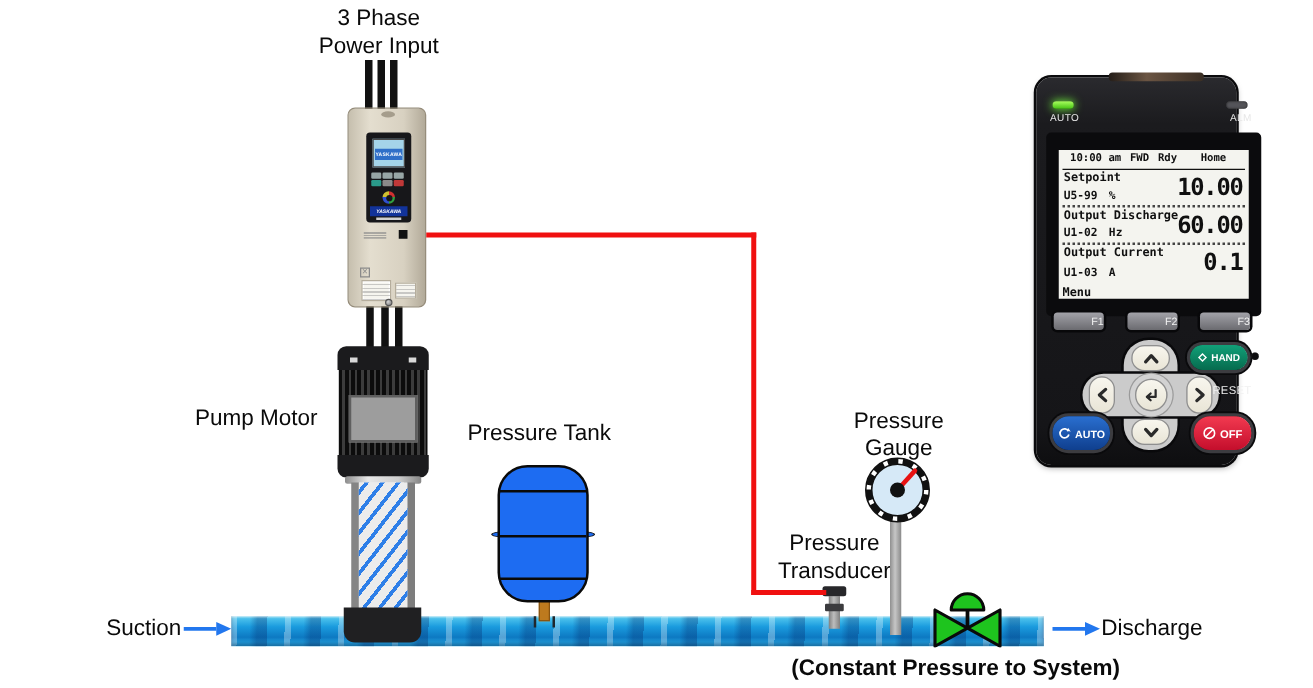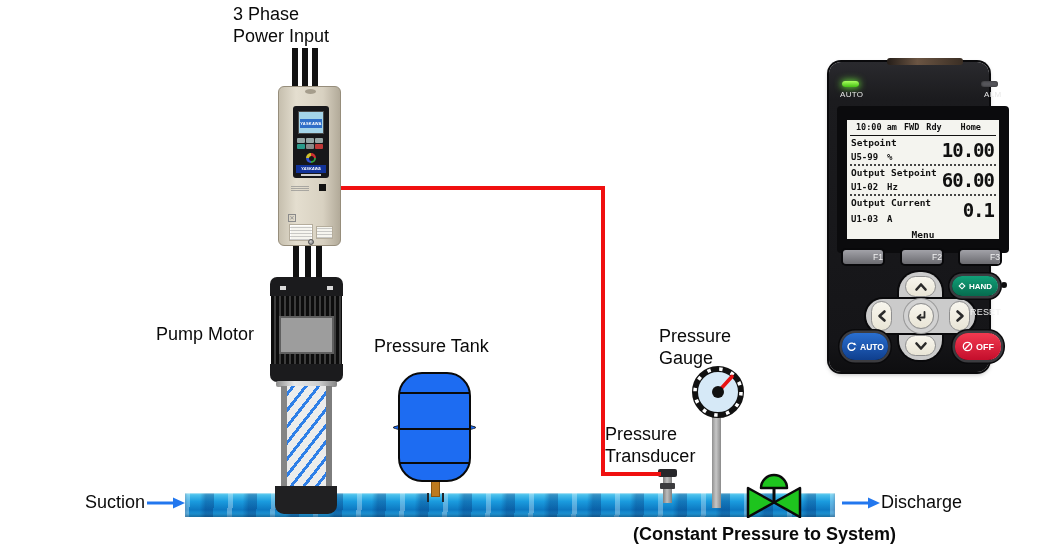--- a/index.html
+++ b/index.html
@@ -3,21 +3,21 @@
 <meta charset="utf-8">
 <style>
   * { margin:0; padding:0; box-sizing:border-box; }
   html,body { background:#ffffff; }
   #canvas {
     position:relative; width:1050px; height:550px; overflow:hidden;
     font-family:"Liberation Sans", sans-serif; color:#0a0a0a; background:#ffffff;
   }
   .abs { position:absolute; }
   .lbl { position:absolute; font-size:18px; line-height:1.22; color:#0a0a0a; white-space:nowrap; }
-  .ctr { }
+  .ctr { text-align:center; }
 
   
   .cable { position:absolute; width:6px; background:#111; }
 
   
   #vfd { left:278px; top:86px; width:63px; height:160px;
     background:linear-gradient(90deg,#c6bfae,#e4decf 28%,#d8d1c1 72%,#b2aa99);
     border:1px solid #968d7b; border-radius:6px; z-index:3; }
   #vfd .notch { position:absolute; left:26px; top:2px; width:11px; height:5px; border-radius:50%; background:#a59d8c; }
   #vfd .panel { position:absolute; left:14px; top:19px; width:36px; height:72px; background:#17171a; border-radius:3px; }
@@ -106,21 +106,21 @@
   #screen { position:absolute; left:18px; top:58px; width:152px; height:119px; background:#f4f4ef; color:#101010;
     font-family:"DejaVu Sans Mono", monospace; font-weight:bold; padding:2px 3px 12px 3px; }
   #scr-head { display:flex; align-items:baseline; gap:7px; font-size:8.5px; height:14px; border-bottom:1.5px solid #111; padding-left:6px; }
   #scr-head .home { margin-left:auto; margin-right:15px; }
   .scr-row { position:relative; height:30px; border-bottom:2px dotted #444; }
   .scr-row.last { border-bottom:none; }
   .scr-name { position:absolute; left:1px; top:1px; font-size:9.5px; }
   .scr-param { position:absolute; left:1px; bottom:2px; font-size:9px; }
   .scr-param .unit { margin-left:9px; }
   .scr-val { position:absolute; right:2px; top:3px; font-size:19px; letter-spacing:-1px; }
-  #scr-menu { text-align:center; font-size:9.5px; margin-top:3px; }
+  #scr-menu { font-size:9.5px; margin-top:3px; }
   .fkey { position:absolute; top:188px; width:40px; height:14px; border-radius:3px; color:#f2f2f2; font-size:8.5px;
     text-align:right; line-height:14px; background:linear-gradient(180deg,#a2a2a8,#6b6b70); box-shadow:0 0 0 2px #08080a; }
   .pad-bg { position:absolute; background:#cbcbcb; border-radius:20px; box-shadow:0 0 0 2px #09090b; }
   .pad-btn { position:absolute; background:linear-gradient(180deg,#f8f6ee,#e9e5d6); border:1px solid #8f8f8f; border-radius:11px;
     display:flex; align-items:center; justify-content:center; }
   #enter-btn { border-radius:50%; box-shadow:0 0 0 4px #d2d2d2, 0 0 0 5px #9a9a9a; }
   .pill { position:absolute; border-radius:13px; display:flex; align-items:center; justify-content:center; gap:3px;
     color:#fff; font-weight:bold; box-shadow:0 0 0 2.5px #3c3c40, 0 0 0 4px #0a0a0c; }
   #hand-btn { left:123px; top:214px; width:46px; height:20px; font-size:8px; background:linear-gradient(180deg,#11a078,#066b4e); }
   #auto-btn { left:13px; top:271px; width:46px; height:27px; font-size:8.5px; background:linear-gradient(180deg,#2a6fd0,#0f3f8e); }
@@ -272,21 +272,21 @@
           <span>FWD</span>
           <span>Rdy</span>
           <span class="home">Home</span>
         </div>
         <div class="scr-row">
           <div class="scr-name">Setpoint</div>
           <div class="scr-val">10.00</div>
           <div class="scr-param"><span>U5-99</span><span class="unit">%</span></div>
         </div>
         <div class="scr-row">
-          <div class="scr-name">Output Setpoint</div>
+          <div class="scr-name">Output Discharge</div>
           <div class="scr-val">60.00</div>
           <div class="scr-param"><span>U1-02</span><span class="unit">Hz</span></div>
         </div>
         <div class="scr-row last">
           <div class="scr-name">Output Current</div>
           <div class="scr-val">0.1</div>
           <div class="scr-param"><span>U1-03</span><span class="unit">A</span></div>
         </div>
         <div id="scr-menu">Menu</div>
       </div>

